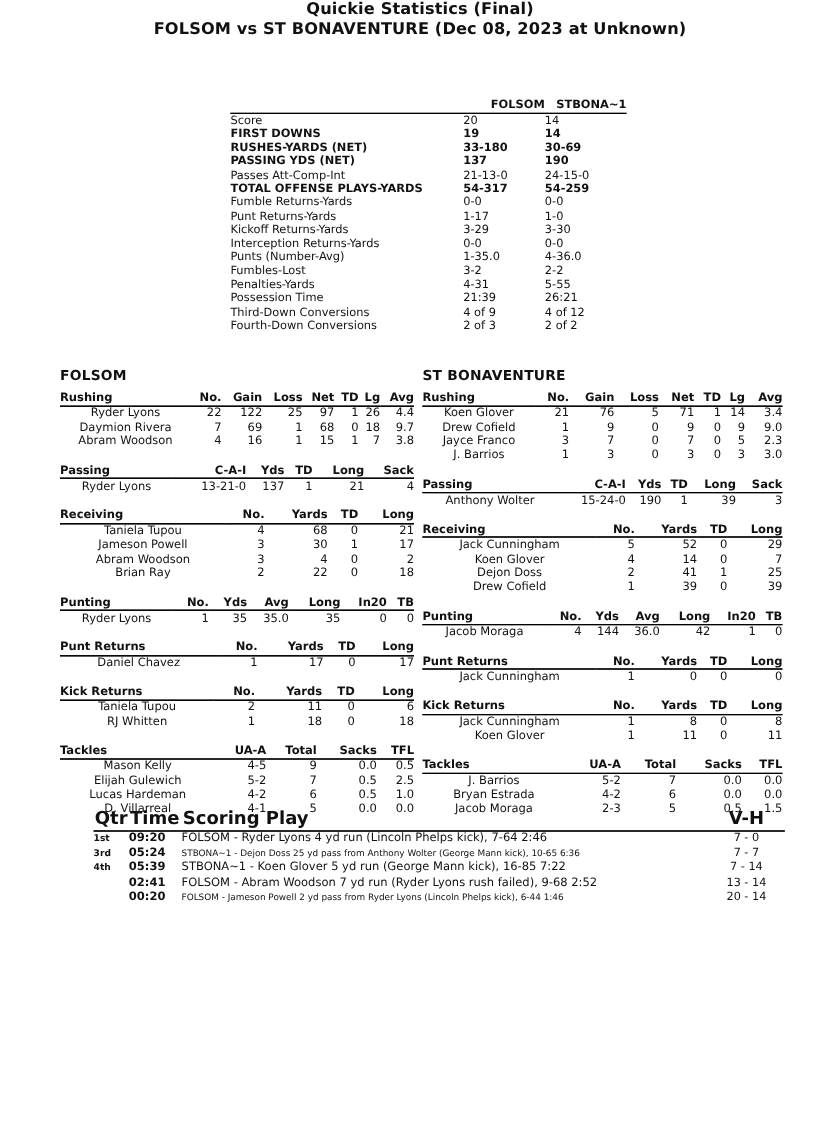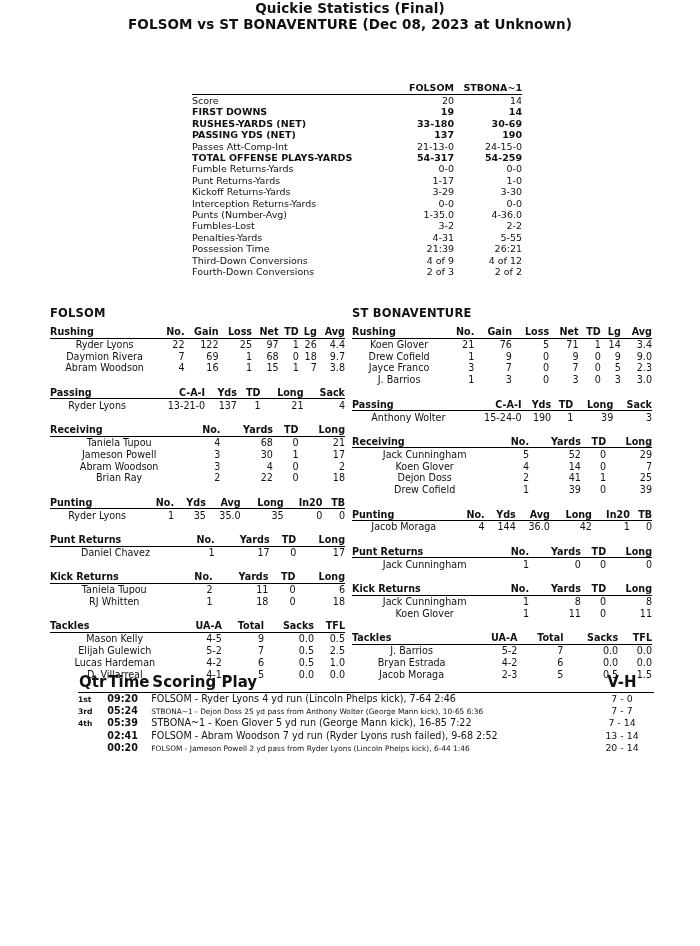--- a/index.html
+++ b/index.html
@@ -22,21 +22,21 @@
     font-size:9.5px;line-height:11.4px;
   }
   .teamstats table{border-collapse:collapse;width:100%;}
   .teamstats td,.teamstats th{padding:0;}
   .ts-head th{
     font-weight:bold;font-size:9.5px;text-align:right;
     border-bottom:1.3px solid #000;padding-bottom:.5px;
   }
   .ts-head th.blank{border-bottom:1.3px solid #000;}
   .ts-label{text-align:left;white-space:nowrap;}
-  .ts-val{text-align:right;white-space:nowrap;width:68px;}
+  .ts-val{text-align:left;white-space:nowrap;width:68px;}
   .bold{font-weight:bold;}
 
   
   .team-col{position:absolute;top:306px;font-size:9.6px;}
   .team-col.left{left:50px;width:295px;}
   .team-col.right{left:352px;width:300px;}
   .team-name{font-weight:bold;font-size:11.5px;margin:0 0 6px 0;letter-spacing:.2px;}
 
   .stbl{width:100%;border-collapse:collapse;margin-bottom:13px;}
   .stbl th{

